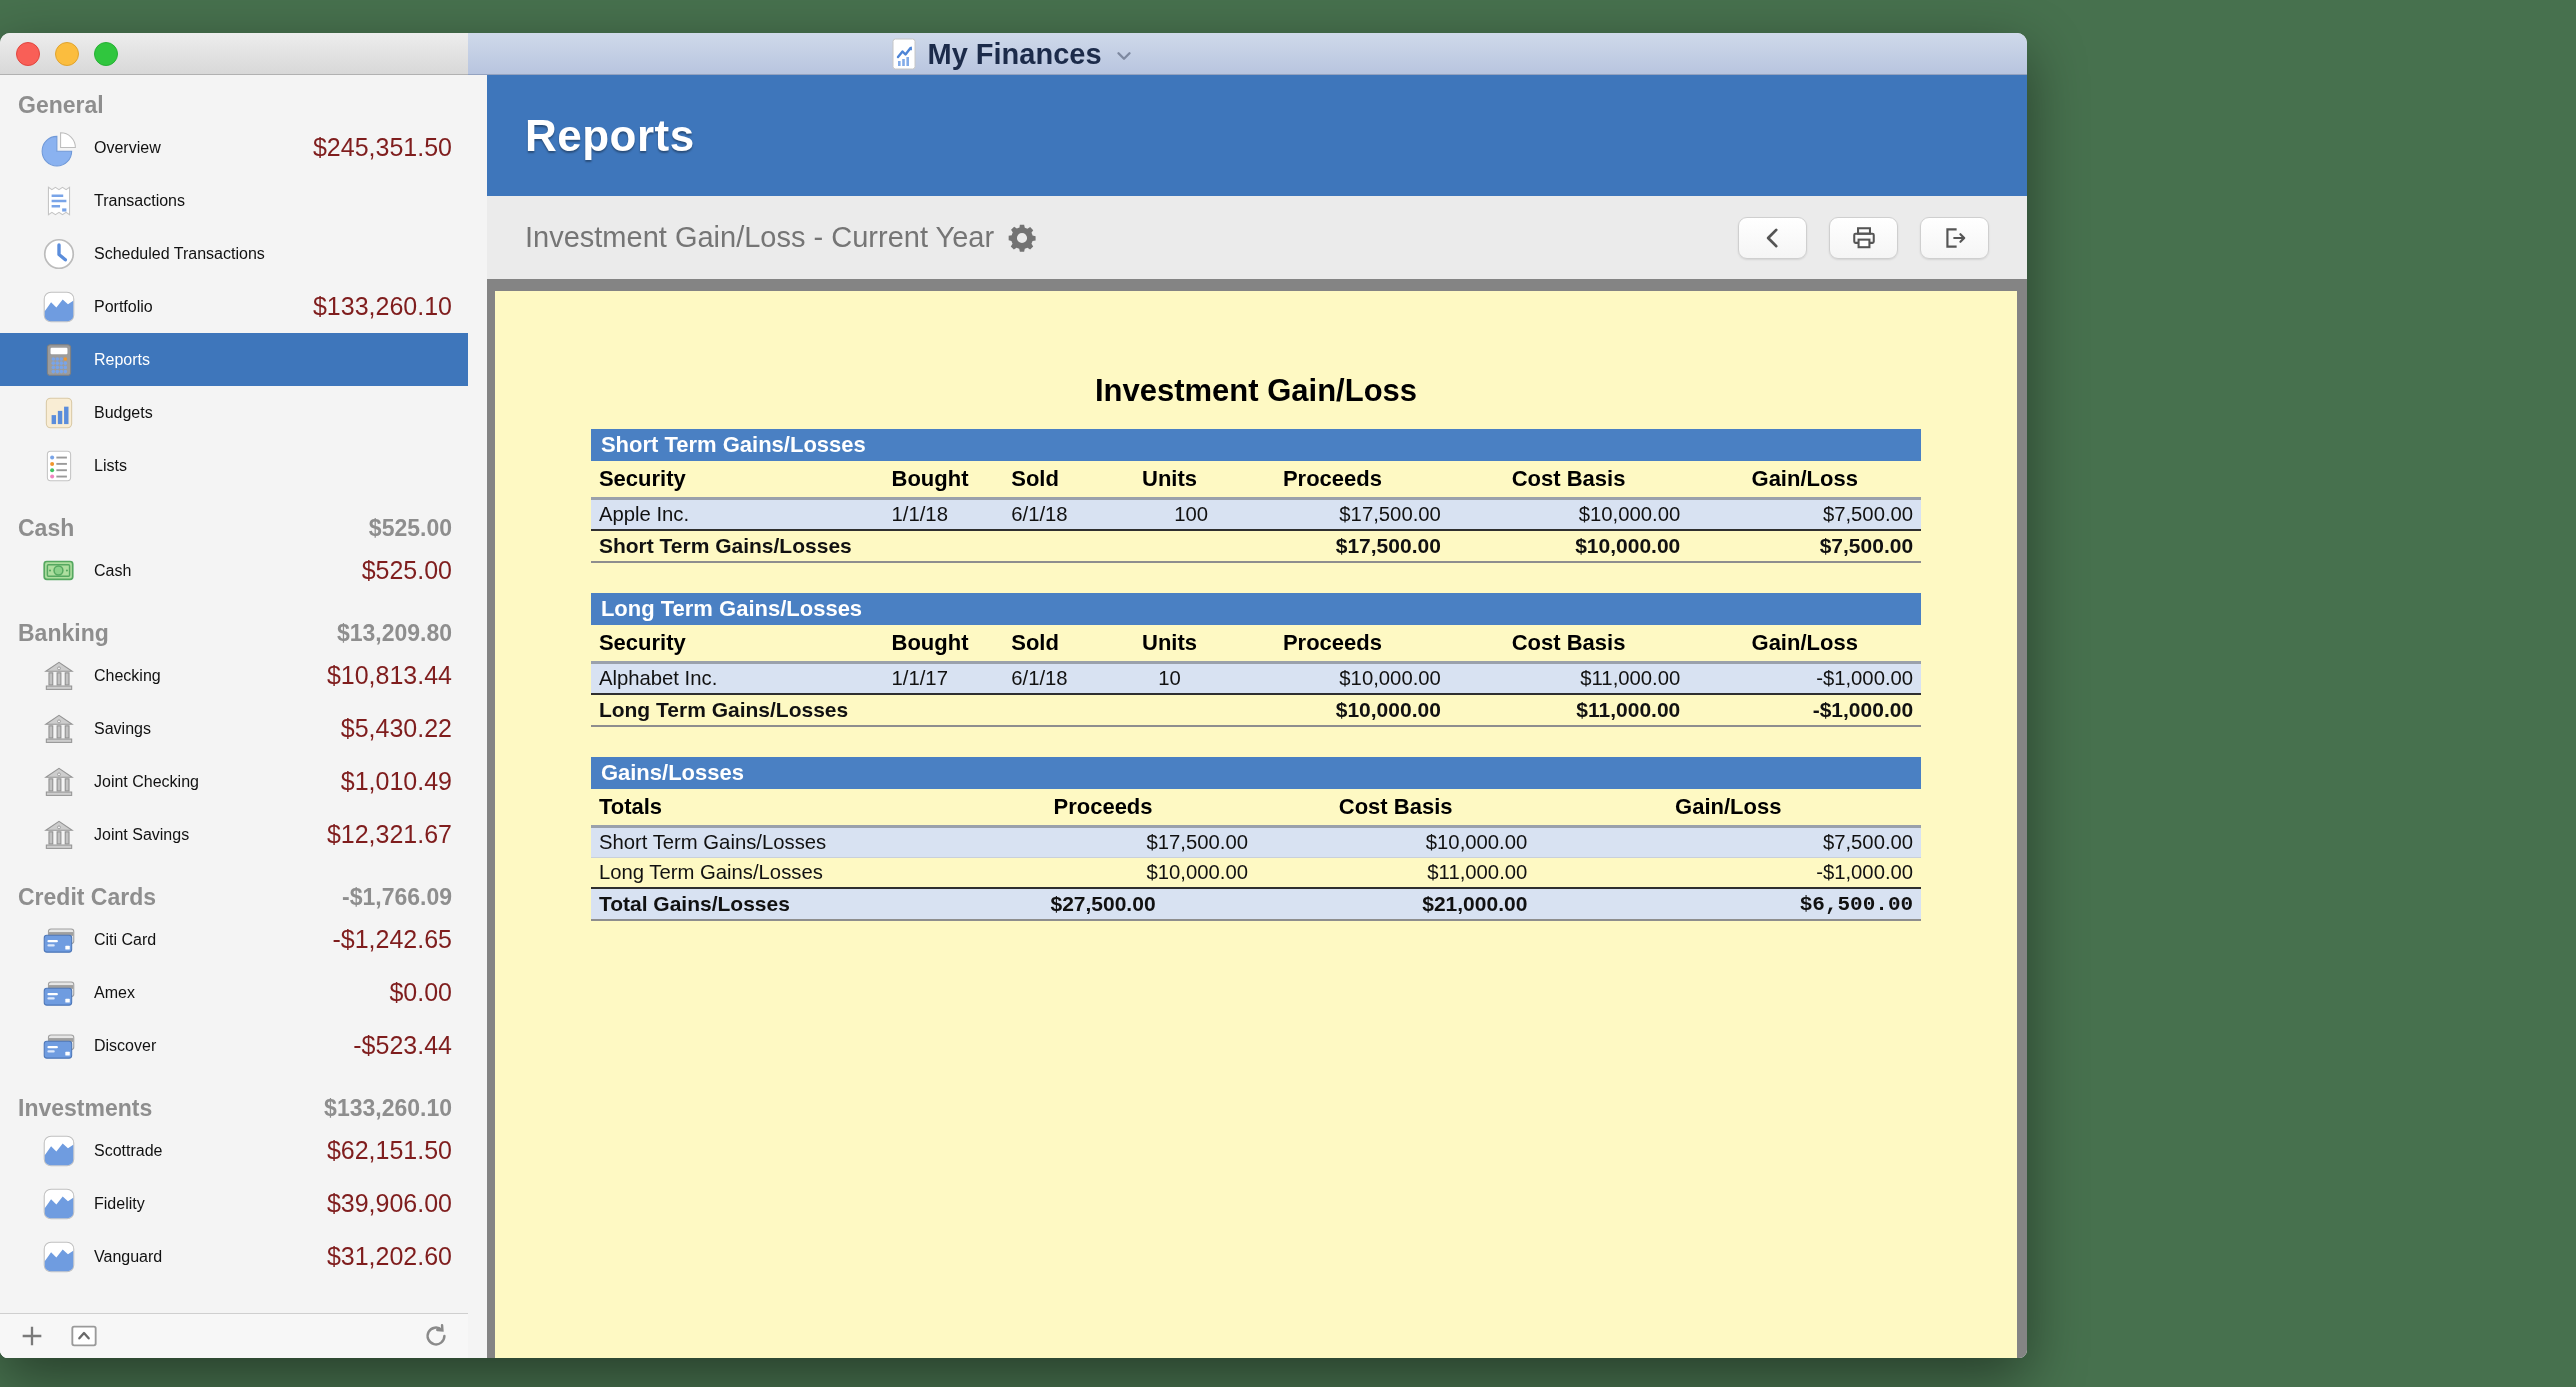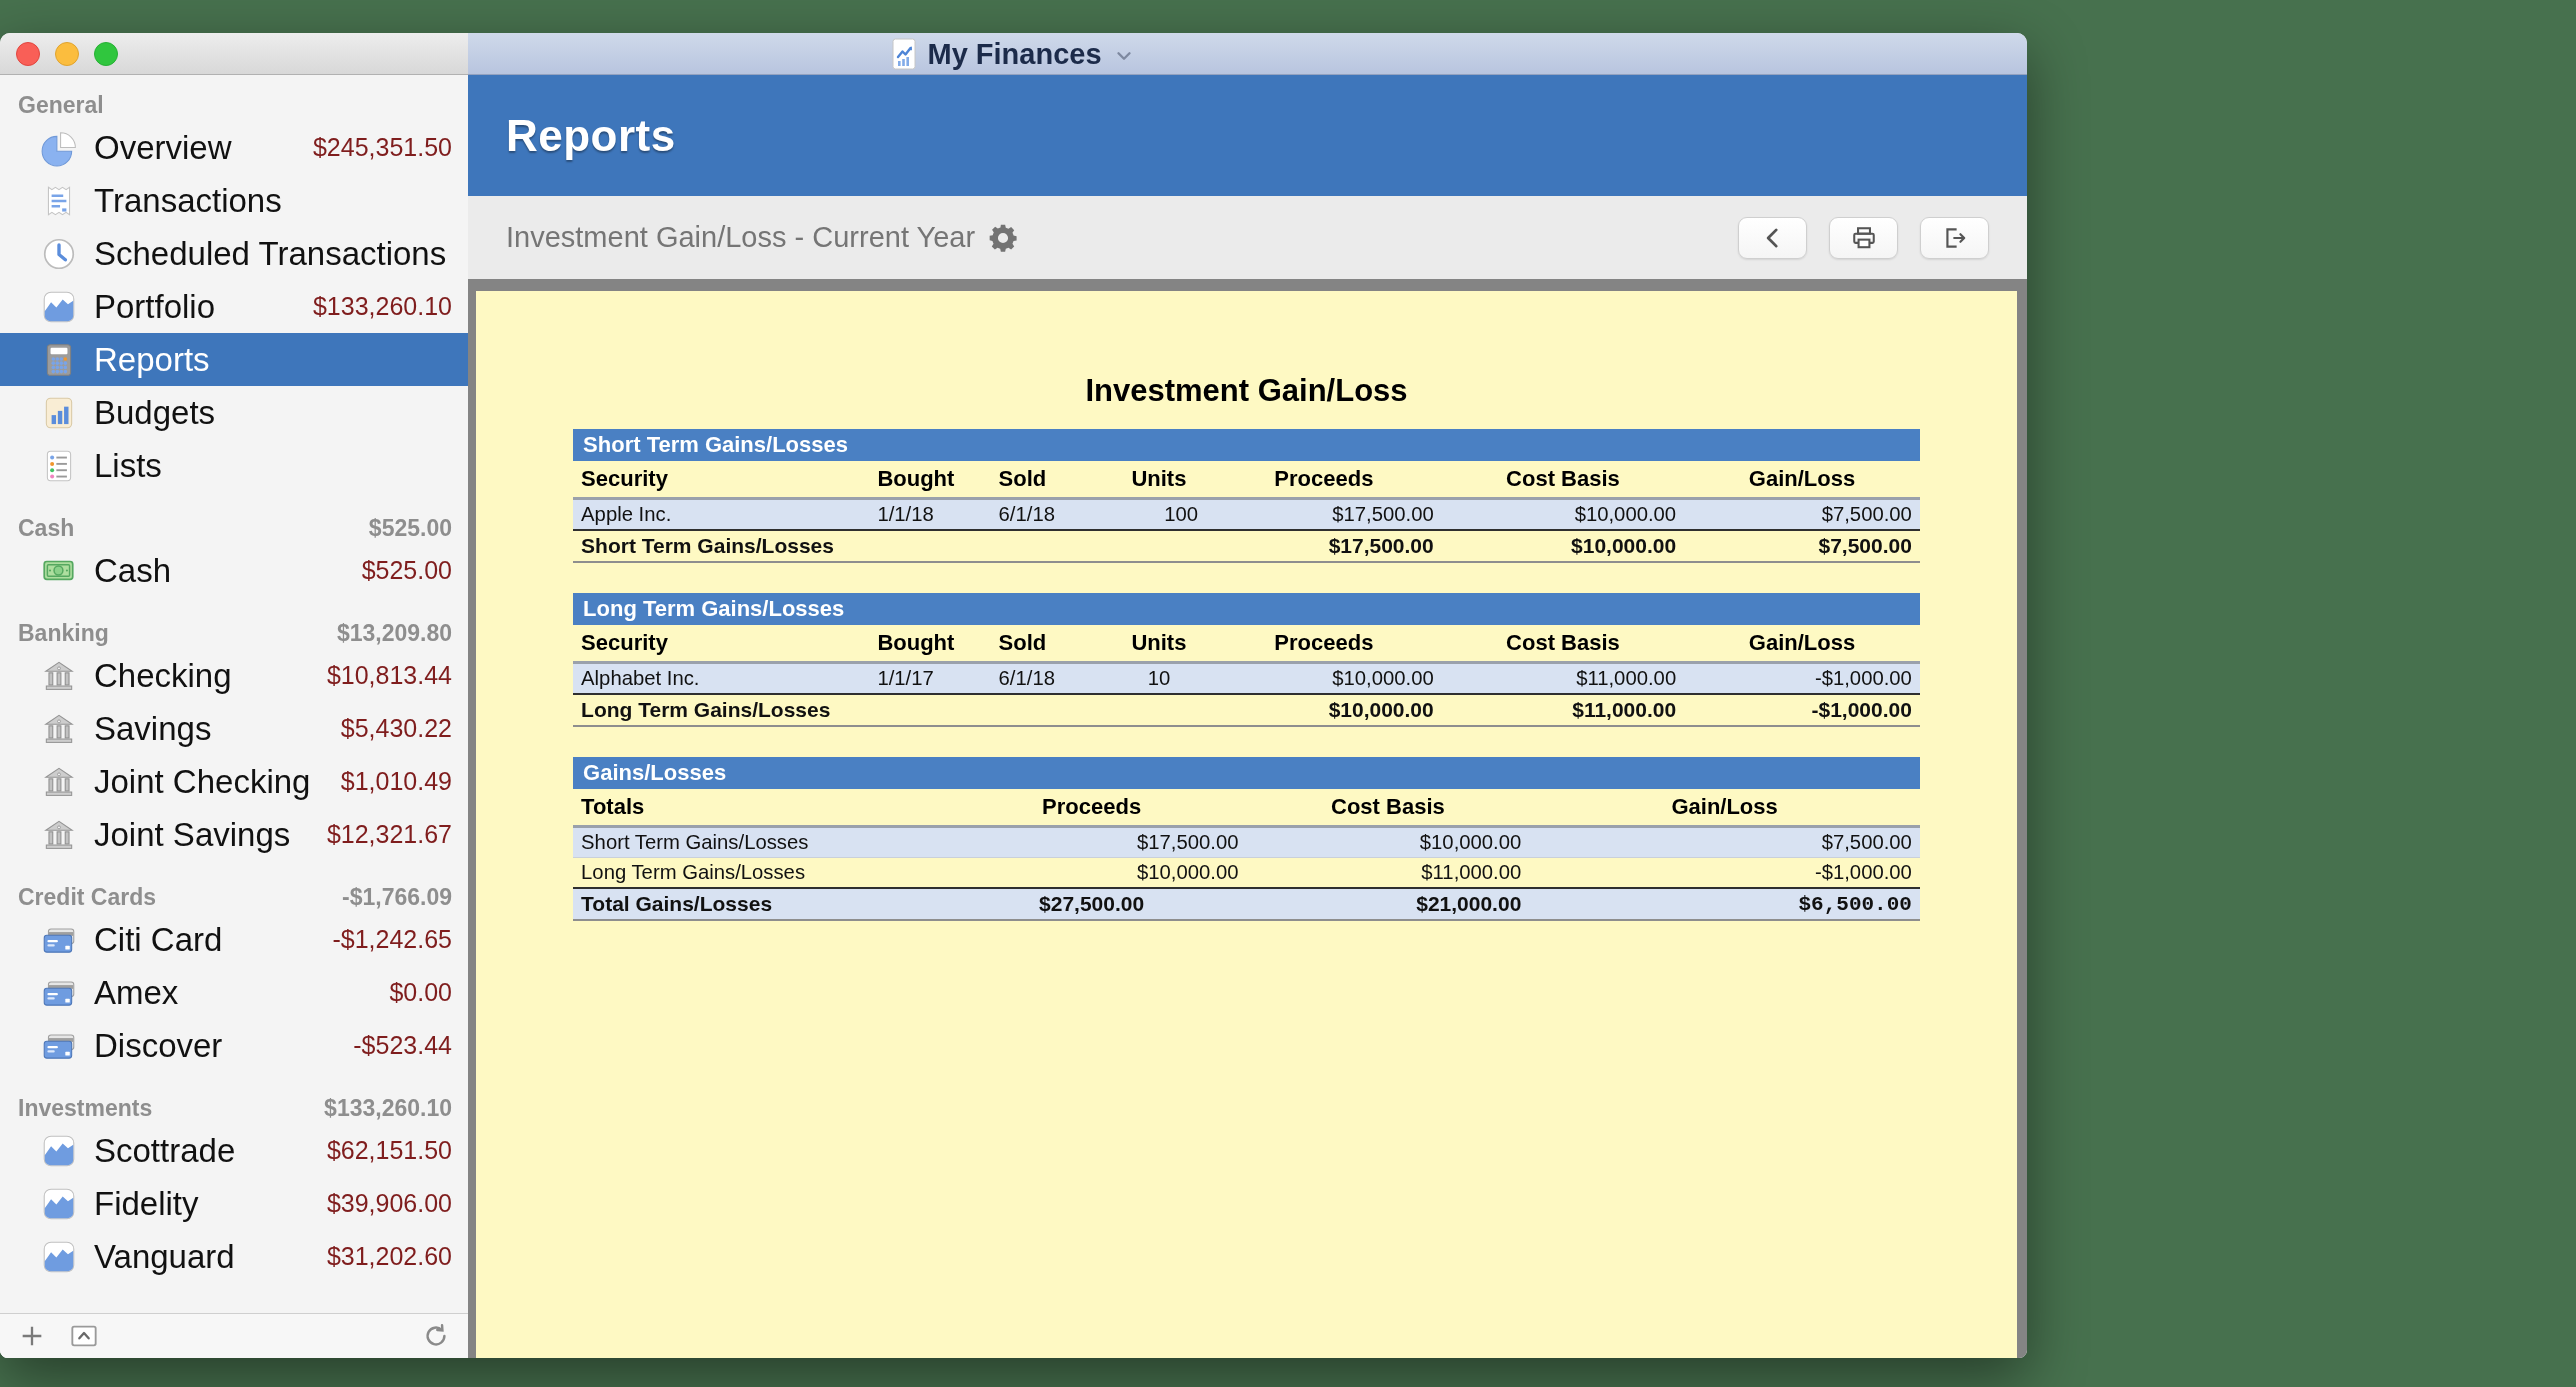--- a/index.html
+++ b/index.html
@@ -22,33 +22,33 @@
   .traffic{position:absolute;left:16px;top:0;height:42px;display:flex;align-items:center;gap:15px;}
   .dot{width:24px;height:24px;border-radius:50%;box-sizing:border-box;}
   .dot.red{background:#f95f57;border:1px solid #e0463f;}
   .dot.yellow{background:#fbbd3e;border:1px solid #dfa32f;}
   .dot.green{background:#30c63e;border:1px solid #27b035;}
   .tb-title{position:absolute;left:0;right:0;top:0;height:42px;display:flex;align-items:center;justify-content:center;gap:11px;}
   .doc-icon svg{width:24px;height:32px;display:block;}
   .tb-title .title-text{font-size:29px;font-weight:700;color:#1c2b4a;}
   .chevron-down-icon svg{width:22px;height:22px;display:block;margin-top:4px;}
   
-  .wbody{flex:1;display:flex;min-height:0;}
+  .wbody{flex:1;display:flex;min-height:0;gap:19px;}
   
   .sidebar{width:468px;flex:0 0 468px;background:#f4f4f4;display:flex;flex-direction:column;min-height:0;}
   .sidebar-scroll{flex:1;padding-top:14px;overflow:hidden;}
   .section{margin-top:20px;}
   .section:first-child{margin-top:0;}
   .section-header{height:32px;display:flex;align-items:center;padding:0 16px 0 18px;}
   .section-label{font-size:23px;font-weight:700;color:#8e8e8e;flex:1;}
   .section-amount{font-size:23px;font-weight:700;color:#8e8e8e;}
   .item{height:53px;display:flex;align-items:center;padding:0 16px 0 40px;cursor:default;}
   .item-icon{width:38px;height:38px;flex:0 0 38px;margin-right:16px;display:flex;align-items:center;justify-content:center;}
   .item-icon svg{width:38px;height:38px;display:block;}
-  .item-label{font-size:33px;color:#111;flex:1;white-space:nowrap;}
+  .item-label{font-size:16px;color:#111;flex:1;white-space:nowrap;}
   .item-amount{font-size:25px;color:#7f1d1d;white-space:nowrap;}
   .item.selected{background:var(--selected,#3e76bb);}
   .item.selected .item-label,.item.selected .item-amount{color:#fff;}
   .sidebar-bottombar{flex:0 0 44px;height:44px;border-top:1px solid #cfcfcf;background:#f7f7f7;display:flex;align-items:center;padding:0 18px;gap:24px;}
   .bb-btn{display:flex;align-items:center;justify-content:center;}
   .bb-btn svg{width:28px;height:28px;display:block;}
   .bb-spacer{flex:1;}
   
   .main{flex:1;display:flex;flex-direction:column;min-width:0;}
   .main-header{flex:0 0 121px;height:121px;background:var(--accent,#3e76bb);display:flex;align-items:center;padding-left:38px;}

